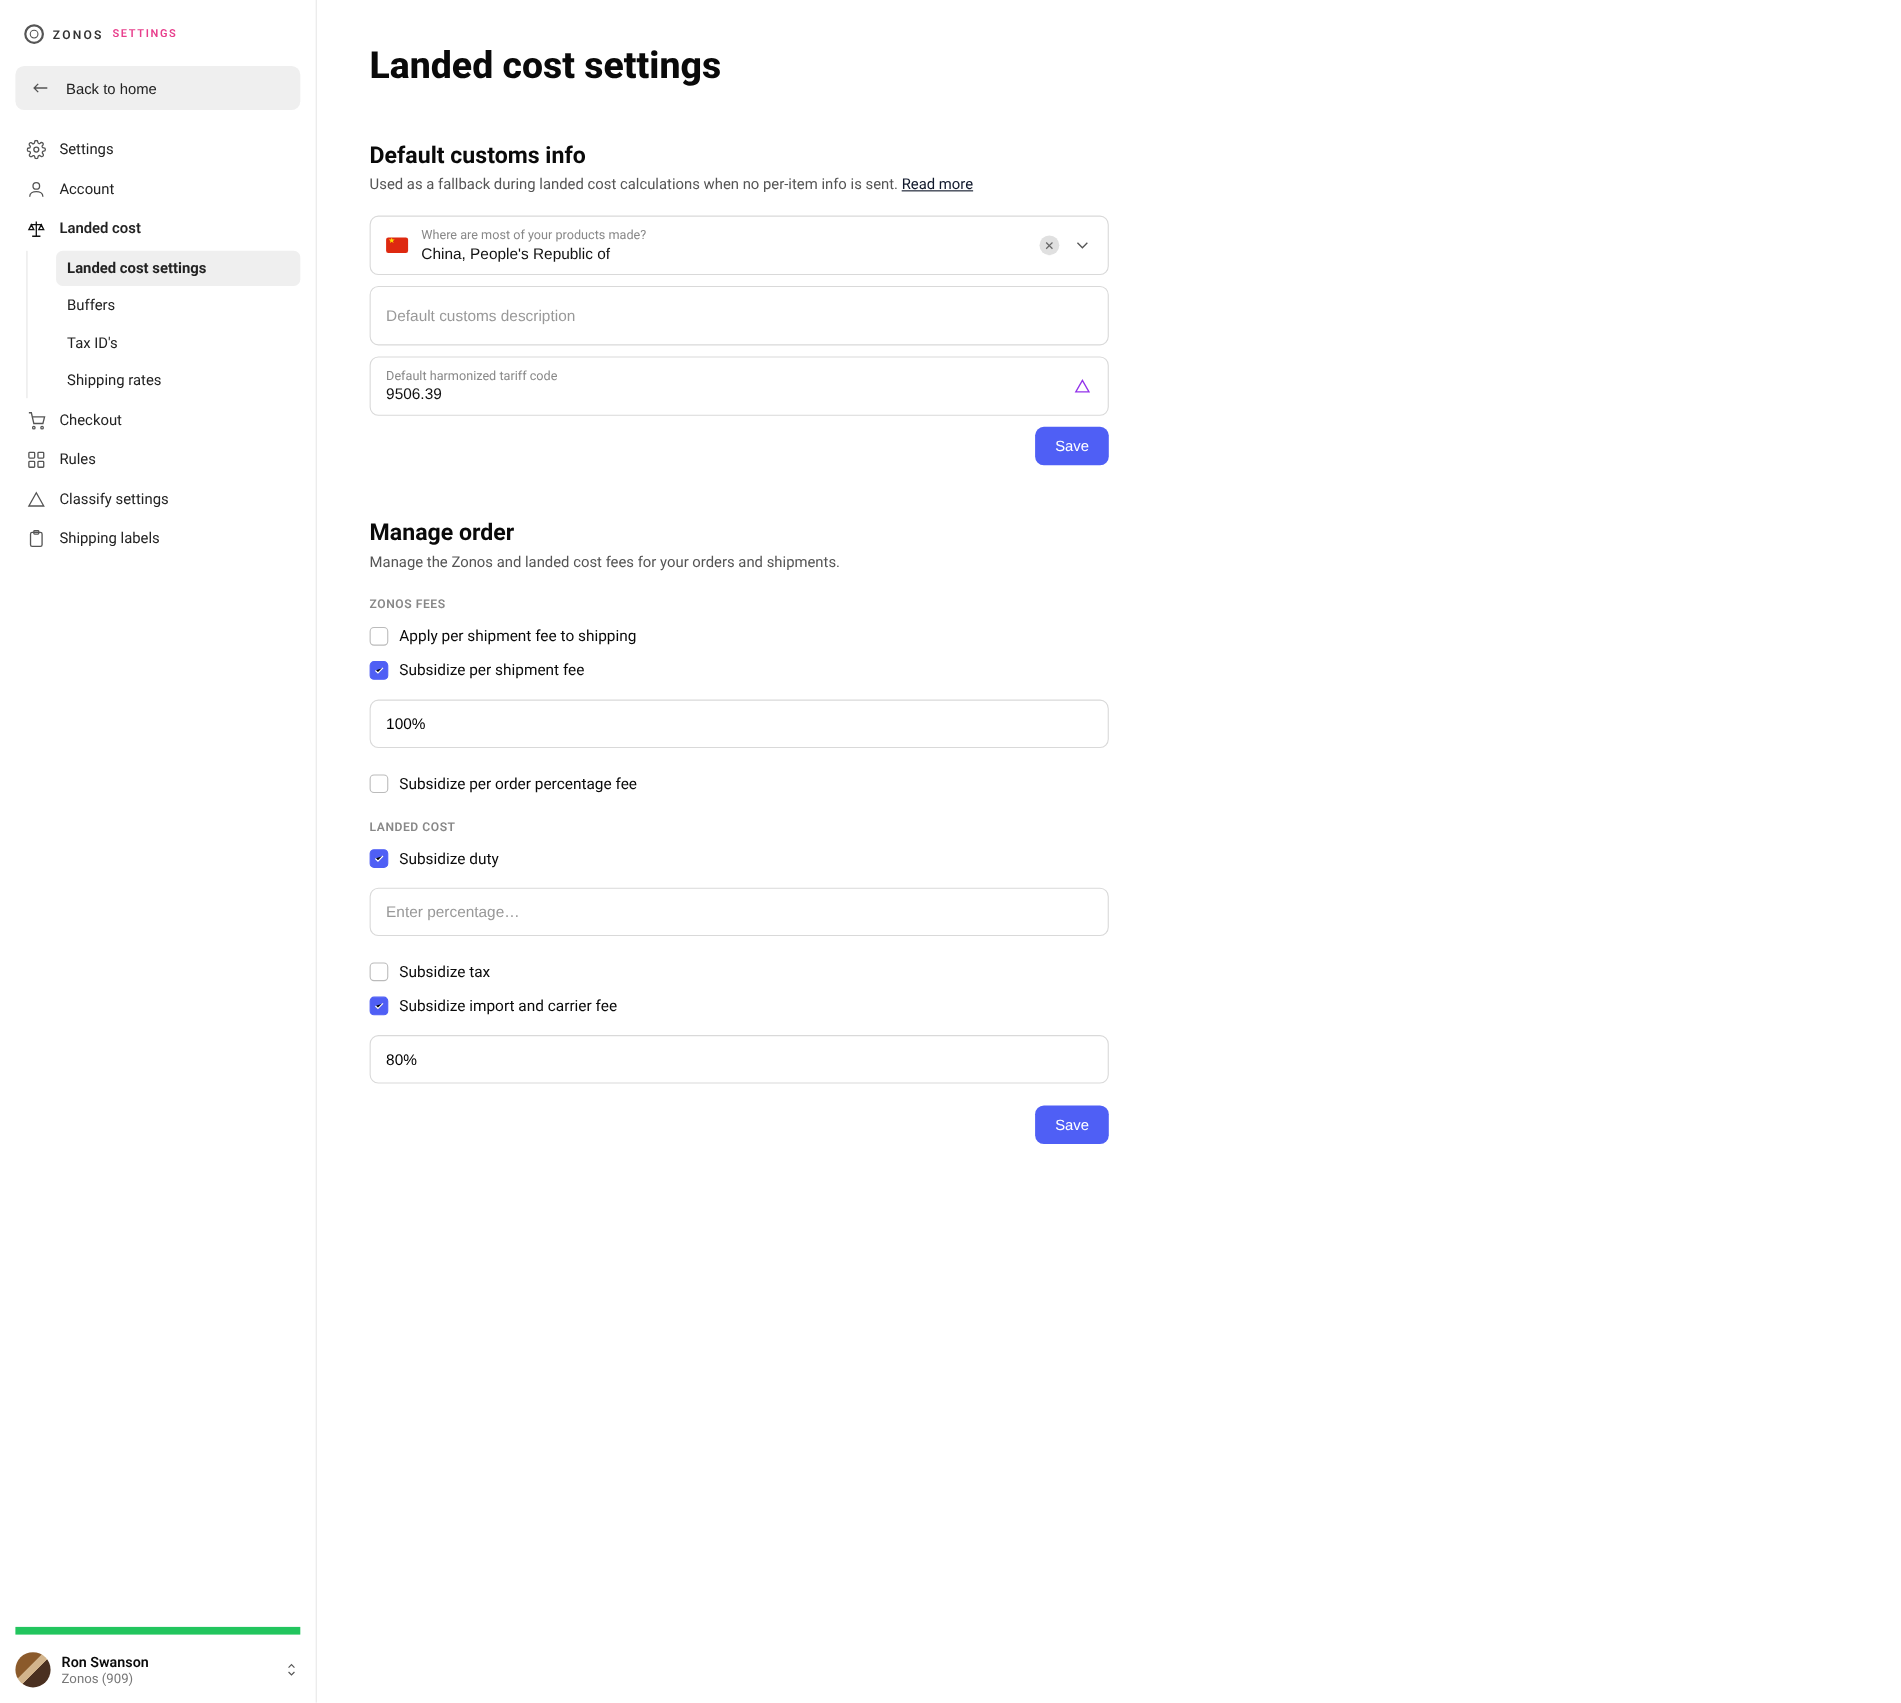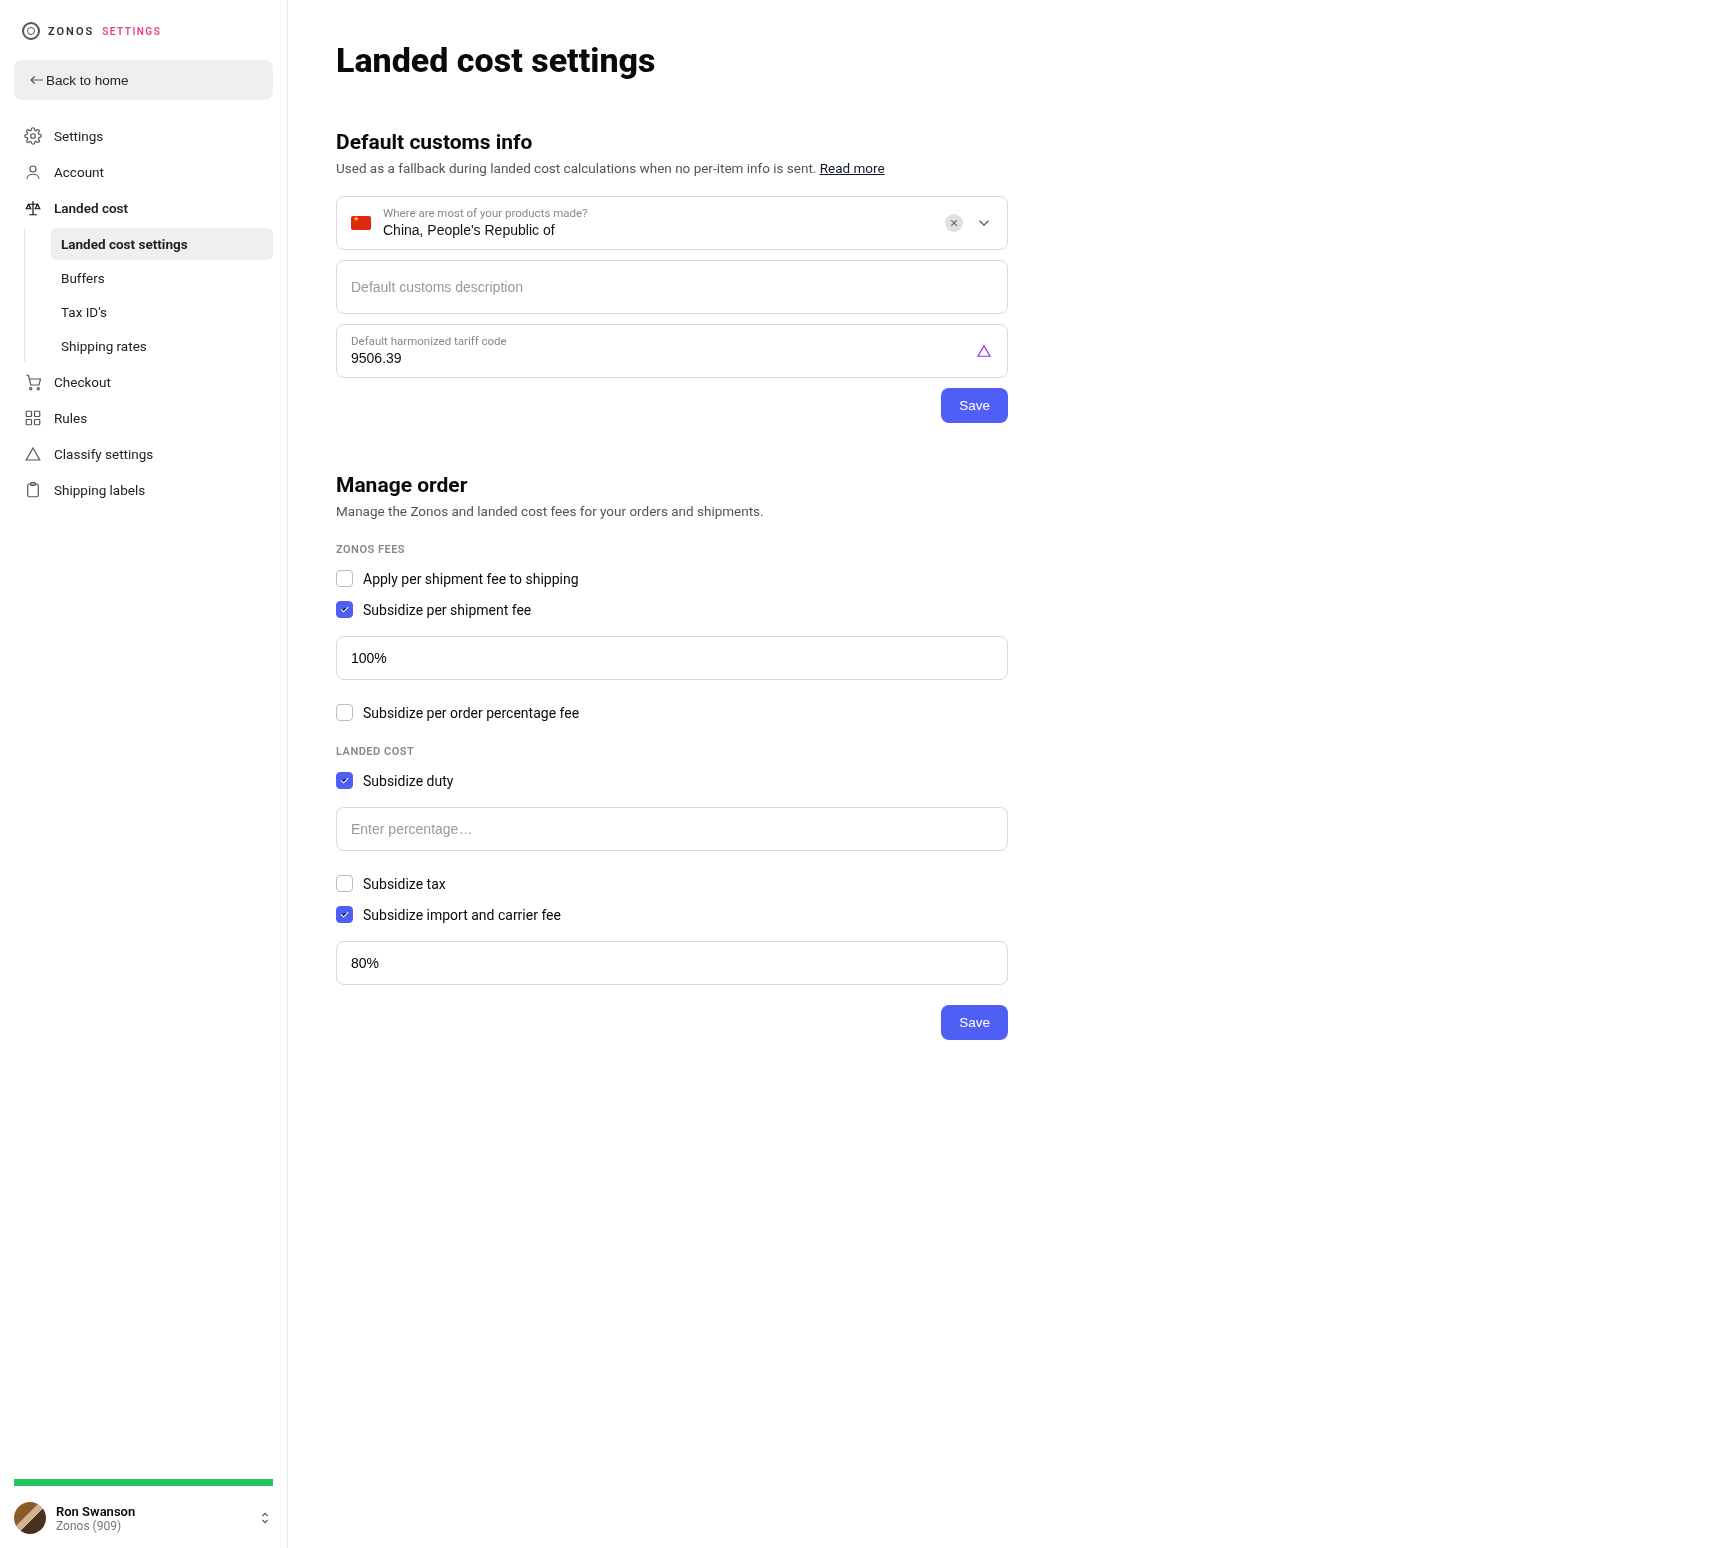--- a/index.html
+++ b/index.html
@@ -50,21 +50,21 @@
       font-size: 10px;
       color: #e83e8c;
     }
     .back-home {
       background: #efefef;
       border: none;
       border-radius: 8px;
       padding: 11px 14px;
       display: flex;
       align-items: center;
-      gap: 0;
+      gap: 14px;
       font-size: 13.5px;
       color: #222;
       cursor: pointer;
       margin-bottom: 18px;
       width: 100%;
       text-align: left;
     }
     .nav { list-style: none; }
     .nav-item {
       display: flex;

